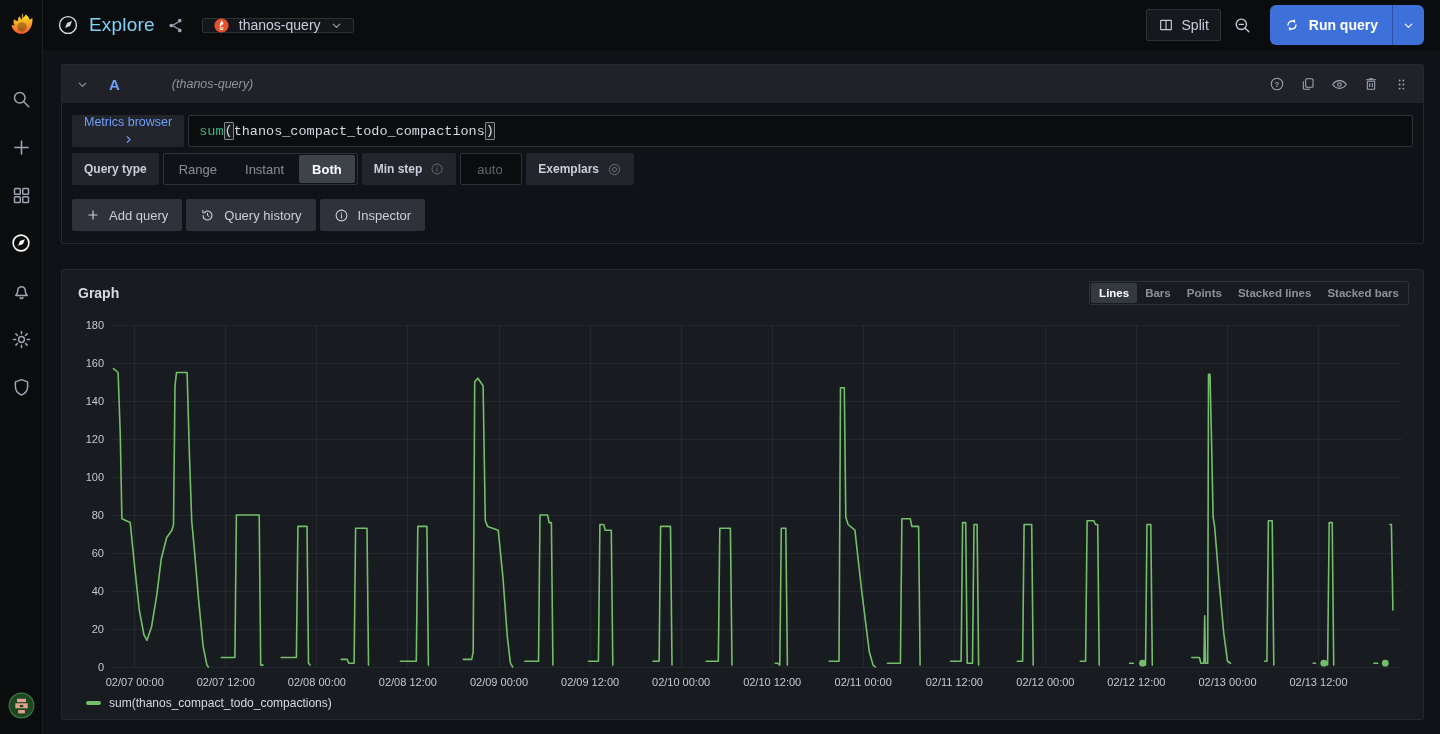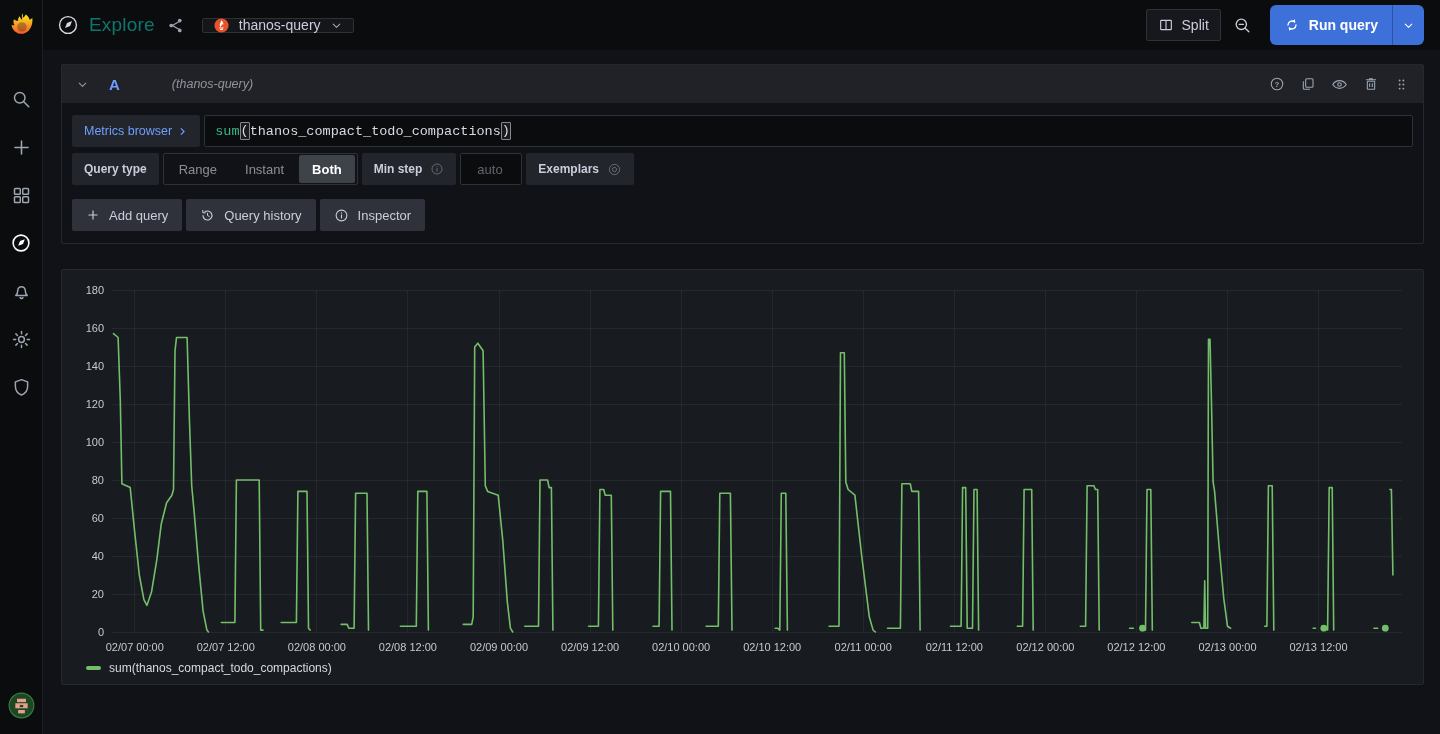--- a/index.html
+++ b/index.html
@@ -21,21 +21,21 @@
   .side-nav{display:flex; flex-direction:column; align-items:center; gap:14px; margin-top:32px;}
   .sbtn{width:34px; height:34px; display:flex; align-items:center; justify-content:center; color:var(--icon); border-radius:2px;}
   .sbtn.active{color:#fff;}
   .side-spacer{flex:1;}
   .avatar-btn{margin-bottom:12px;}
 
   
   .main{flex:1; display:flex; flex-direction:column; min-width:0;}
   .topnav{height:50px; background:var(--nav-bg); display:flex; align-items:center; padding:0 16px 0 14px; flex-shrink:0;}
   .explore-ic{color:#d8d9e3; margin-right:10px;}
-  .page-title{font-size:19px; font-weight:500; color:#0f766e; letter-spacing:.2px;}
+  .page-title{font-size:19px; font-weight:500; color:#7dd3fc; letter-spacing:.2px;}
   .share-btn{margin-left:12px; color:var(--icon);}
   .ds-picker{margin-left:18px; height:15px; display:flex; align-items:center; gap:9px; padding:0 10px; border:1px solid var(--border); border-radius:2px; background:#141619;}
   .ds-name{font-size:14px; font-weight:500; color:var(--text);}
   .nav-spacer{flex:1;}
   .toolbar{display:flex; align-items:center; gap:8px;}
   .tb-btn{height:32px; display:flex; align-items:center; gap:8px; padding:0 11px; border:1px solid var(--border); border-radius:2px; background:#16181d; color:var(--text); font-size:14px; font-weight:500;text-align:right;}
   .icon-only{border:none; background:none; padding:0 4px; color:var(--text);}
   .run-btn{height:40px; display:flex; align-items:stretch; border-radius:6px; overflow:hidden; background:var(--blue); color:#fff; margin-left:6px;}
   .run-main{display:flex; align-items:center; gap:9px; padding:0 14px; font-size:14px; font-weight:600; color:#fff;}
   .run-caret{display:flex; align-items:center; padding:0 9px; border-left:1px solid rgba(0,0,0,.25); color:#fff;}
@@ -48,21 +48,21 @@
   .qrow-hd .caret{color:var(--text-dim); margin-right:20px;}
   .refid{color:var(--link); font-size:15px; font-weight:700;}
   .ds-hint{margin-left:52px; font-style:italic; font-size:12.5px; color:var(--text-dim);}
   .hd-spacer{flex:1;}
   .hd-icons{display:flex; align-items:center; gap:15px; color:var(--icon);}
   .qbody{padding:12px 10px 12px 10px;}
   .qline{display:flex; align-items:stretch; gap:4px;}
   .chip{height:32px; display:flex; align-items:center; gap:8px; padding:0 12px; background:#22252b; border-radius:2px; flex-shrink:0;}
   .chip .lbl{font-size:12px; font-weight:700; color:var(--text);}
   .mb-chip .lbl{color:var(--link); font-weight:500; font-size:12.5px;}
-  .mb-chip{gap:5px;}
+  .mb-chip{gap:5px;flex-direction:column;}
   .qinput{flex:1; background:var(--input-bg); border:1px solid var(--border); border-radius:2px; display:flex; align-items:center; padding:0 10px; font-family:"Liberation Mono",monospace; font-size:13.5px; color:#d8d9e3;}
   .kw{color:#3eb489;}
   .brk{border:1px solid #83878f; background:rgba(204,204,220,.08); border-radius:1px; line-height:1.15; display:inline-block;}
   .opts{display:flex; align-items:center; gap:4px; margin-top:6px;}
   .radio-group{height:32px; display:flex; align-items:center; border:1px solid var(--border); border-radius:2px; background:var(--bg); padding:0 1px;}
   .radio-item{height:28px; padding:0 13px; font-size:13px; color:var(--text-dim); border-radius:2px; margin:0 1px;}
   .radio-item.selected{background:var(--sel); color:#fff; font-weight:600;}
   .mini-input{width:62px; height:32px; background:var(--input-bg); border:1px solid var(--border); border-radius:2px; color:var(--text-faint); font-size:13px; padding:0 16px; font-family:inherit;}
   .dim-ic{color:rgba(204,204,220,.4);}
   .actions{display:flex; gap:4px; margin-top:14px;}
@@ -357,20 +357,30 @@
                   <circle cx="12" cy="7.8" r="1.1" fill="currentColor" stroke="none"></circle>
                 </svg>
               </span>
             <span>Inspector</span>
           </button>
         </div>
       </div>
     </section>
 
     <section class="gpanel">
+      <div class="panel-hd">
+        <span class="panel-title">Graph</span>
+        <div class="vm-group">
+            <button class="radio-item selected">Lines</button>
+            <button class="radio-item">Bars</button>
+            <button class="radio-item">Points</button>
+            <button class="radio-item">Stacked lines</button>
+            <button class="radio-item">Stacked bars</button>
+          </div>
+      </div>
       <div class="chart-wrap">
         <svg width="1332" height="382" viewBox="0 0 1332 382">
             <line class="grid" x1="34" x2="1324" y1="356.0" y2="356.0"></line>
             <text class="ylab" x="26" y="360.0">0</text>
             <line class="grid" x1="34" x2="1324" y1="318.0" y2="318.0"></line>
             <text class="ylab" x="26" y="322.0">20</text>
             <line class="grid" x1="34" x2="1324" y1="280.0" y2="280.0"></line>
             <text class="ylab" x="26" y="284.0">40</text>
             <line class="grid" x1="34" x2="1324" y1="242.0" y2="242.0"></line>
             <text class="ylab" x="26" y="246.0">60</text>

